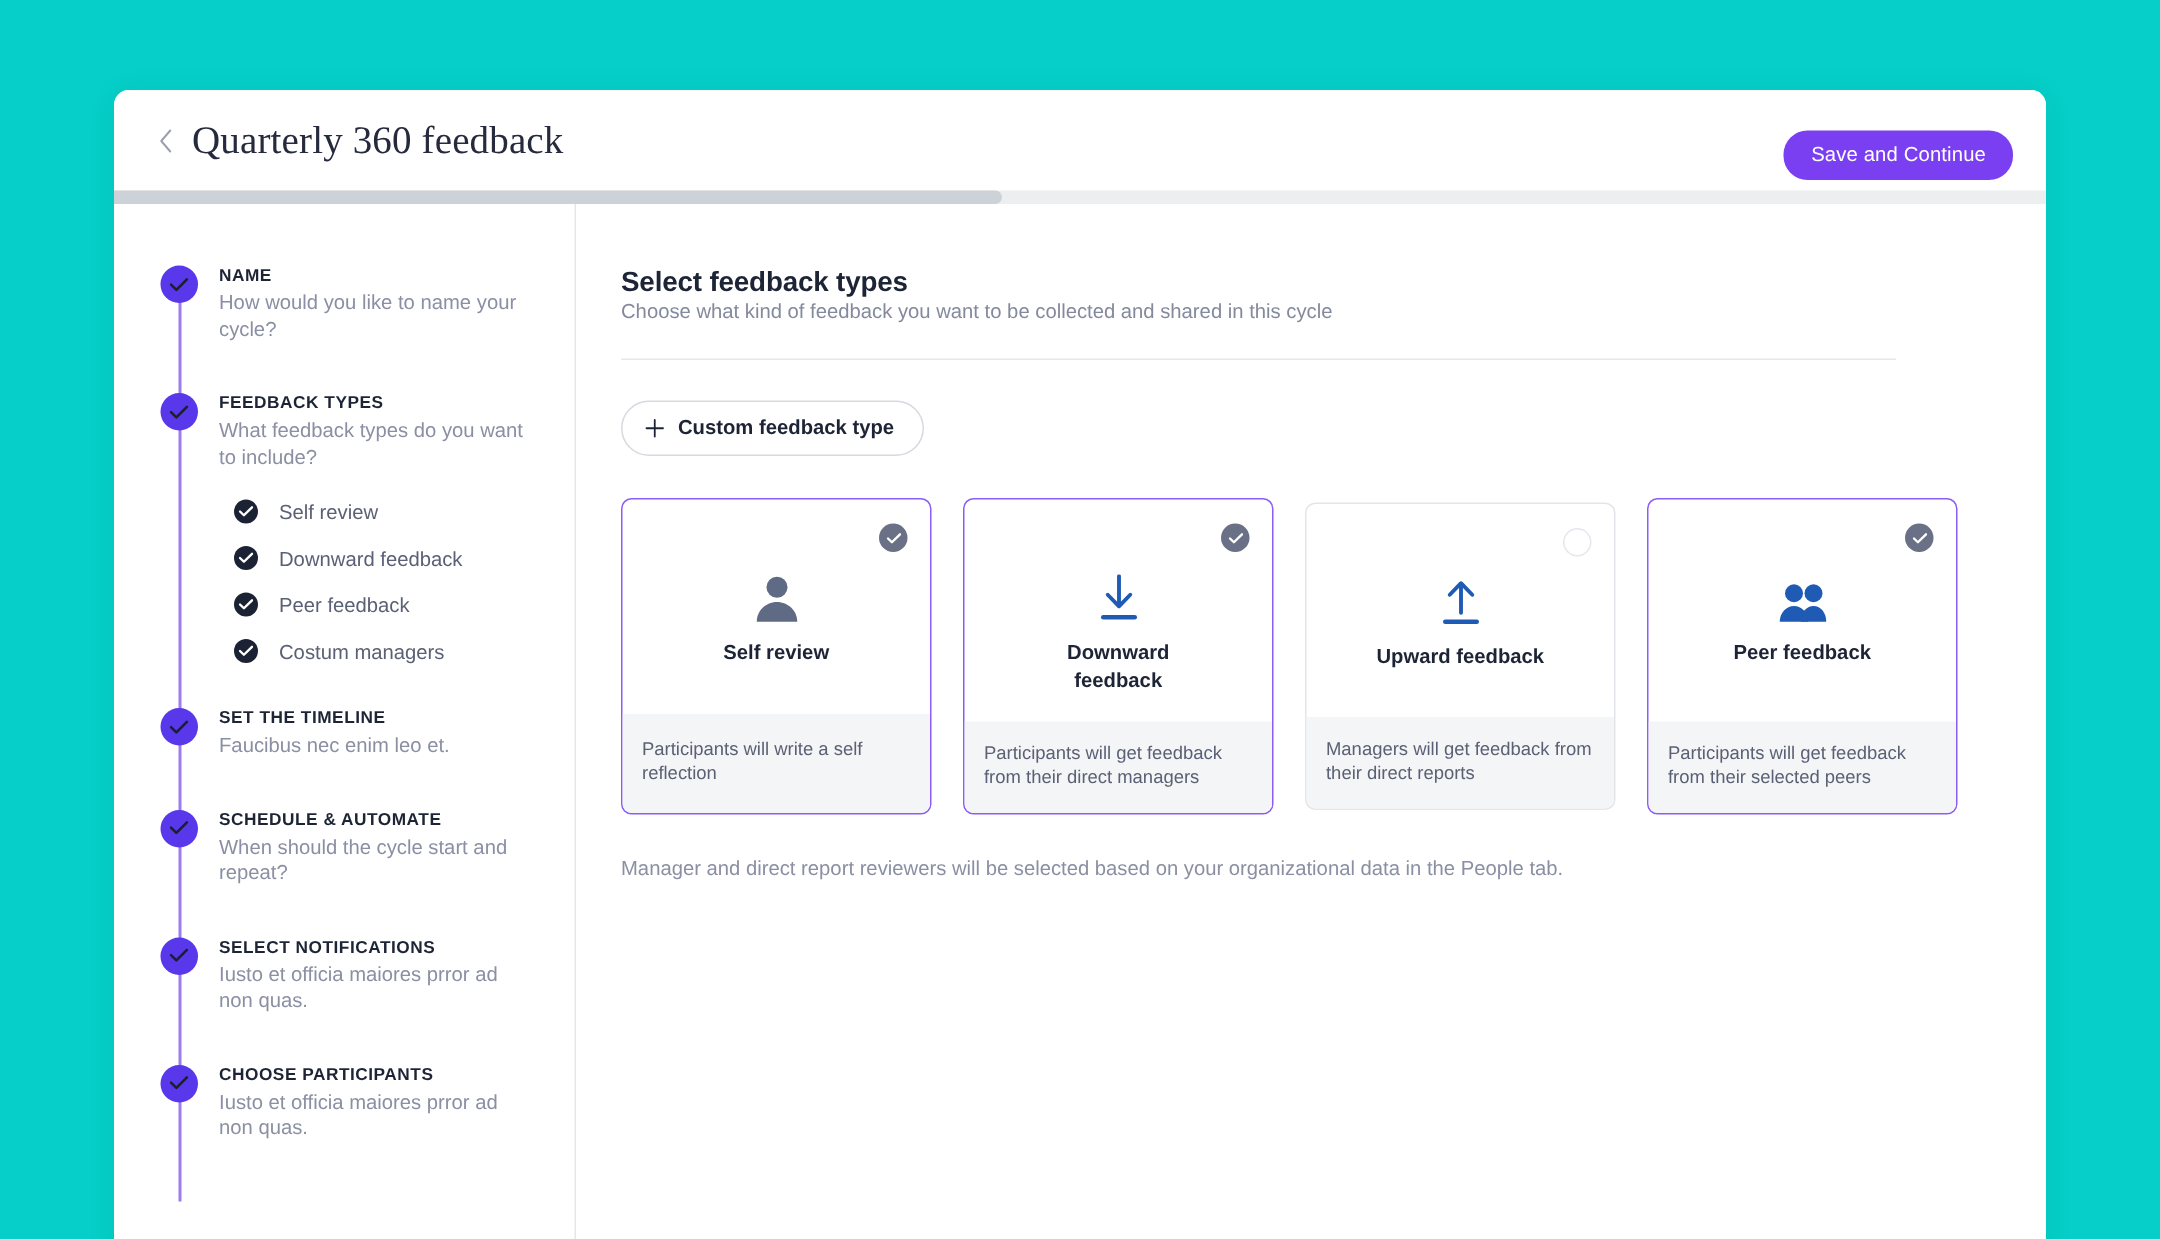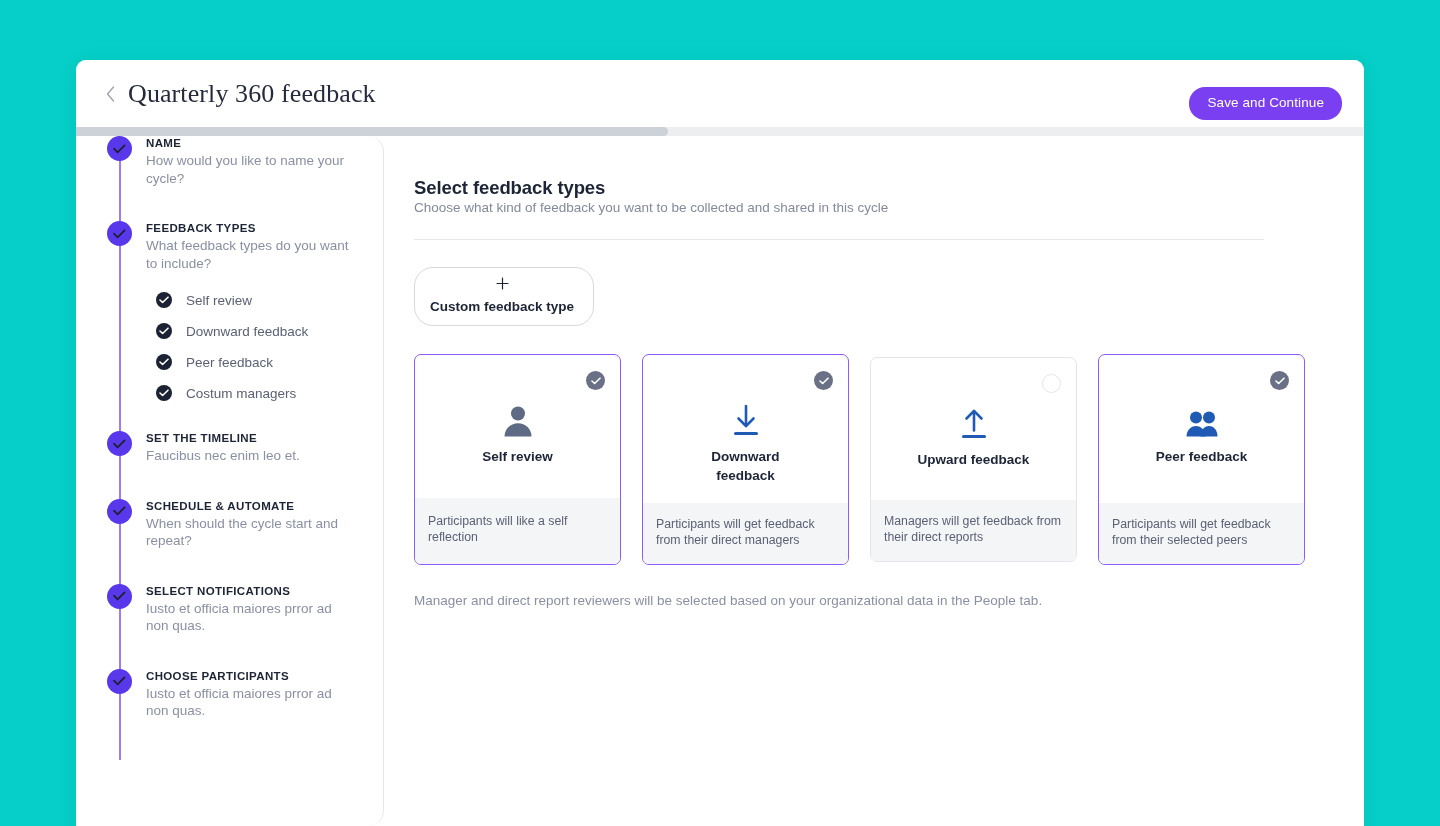--- a/index.html
+++ b/index.html
@@ -98,22 +98,22 @@
     display: flex;
     height: calc(766px - 67px - 9px);
   }
 
   
   .sidebar {
     width: 308px;
     flex: 0 0 308px;
     border-right: 1px solid #e4e7ea;
     position: relative;
+    padding-top: 41px;
     overflow: hidden;
-    border-radius: 16px;
   }
   .steps {
     position: relative;
     padding-left: 31px;
   }
   .step-line {
     position: absolute;
     left: 43px;
     top: 18px;
     bottom: -40px;
@@ -217,21 +217,20 @@
     margin-top: 27px;
     background: #ffffff;
     border: 1px solid #d6d9e0;
     border-radius: 19px;
     padding: 9px 19px 10px 15px;
     font-size: 13.5px;
     font-weight: bold;
     color: #1d2435;
     cursor: pointer;
     line-height: 1.2;
-    flex-direction: column;
   }
   .plus-icon { display: block; }
 
   
   .cards {
     display: flex;
     gap: 21px;
     margin-top: 28px;
   }
   .card {
@@ -464,21 +463,21 @@
                 </svg>
               </div>
               <div class="card-icon">
                 <svg width="30" height="32" viewBox="0 0 30 32" fill="none">
                   <circle cx="15" cy="8.5" r="7" fill="#5f6b85"></circle>
                   <path d="M1.5 31.5C1.5 24.2 7.5 18.3 15 18.3C22.5 18.3 28.5 24.2 28.5 31.5H1.5Z" fill="#5f6b85"></path>
                 </svg>
               </div>
               <div class="card-title">Self review</div>
             </div>
-            <div class="card-desc tall">Participants will like a self reflection</div>
+            <div class="card-desc tall">Participants will write a self reflection</div>
           </div>
           <div class="card selected">
             <div class="card-top">
               <div class="card-badge checked">
                 <svg width="10" height="8" viewBox="0 0 10 8" fill="none">
                   <path d="M1 4L3.6 6.5L9 1.2" stroke="#ffffff" stroke-width="1.6" stroke-linecap="round" stroke-linejoin="round"></path>
                 </svg>
               </div>
               <div class="card-icon">
                 <svg width="28" height="32" viewBox="0 0 28 32" fill="none">

